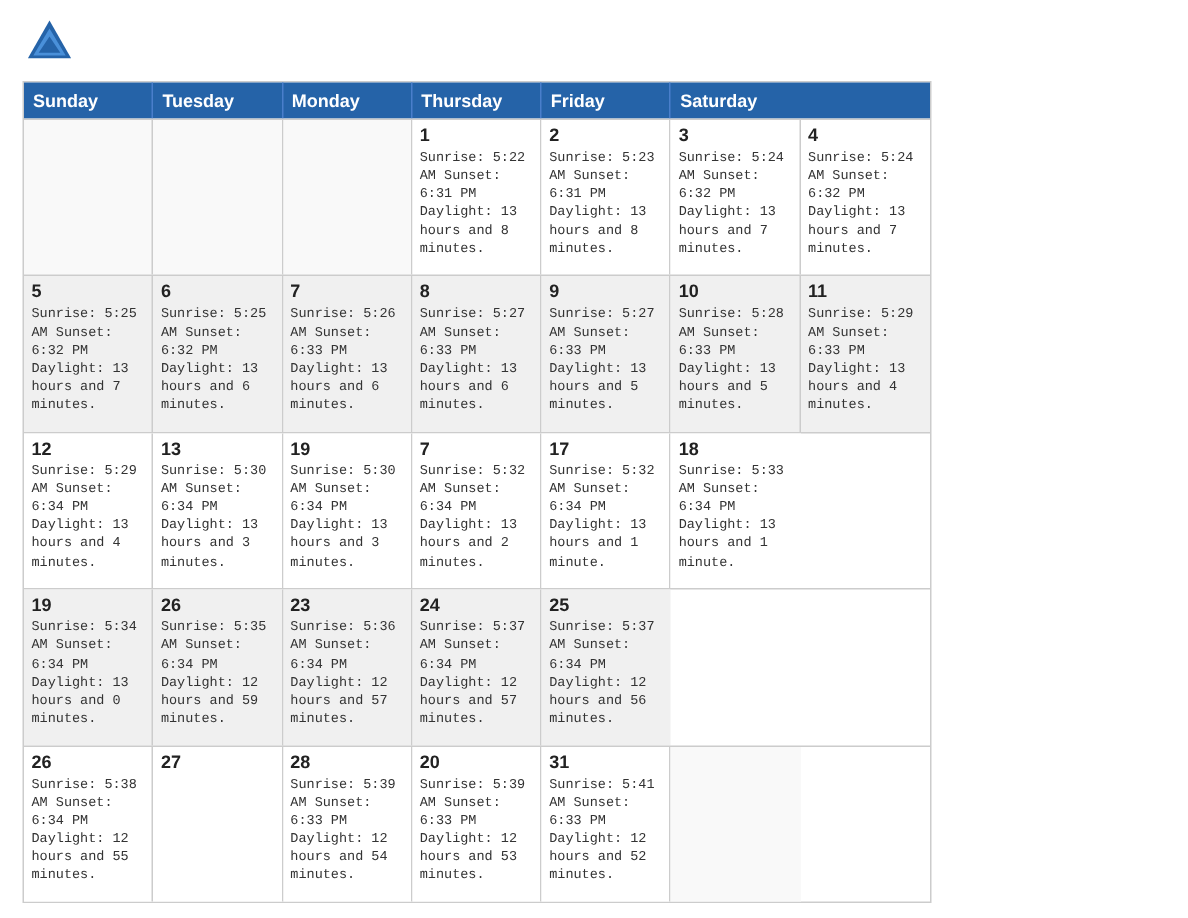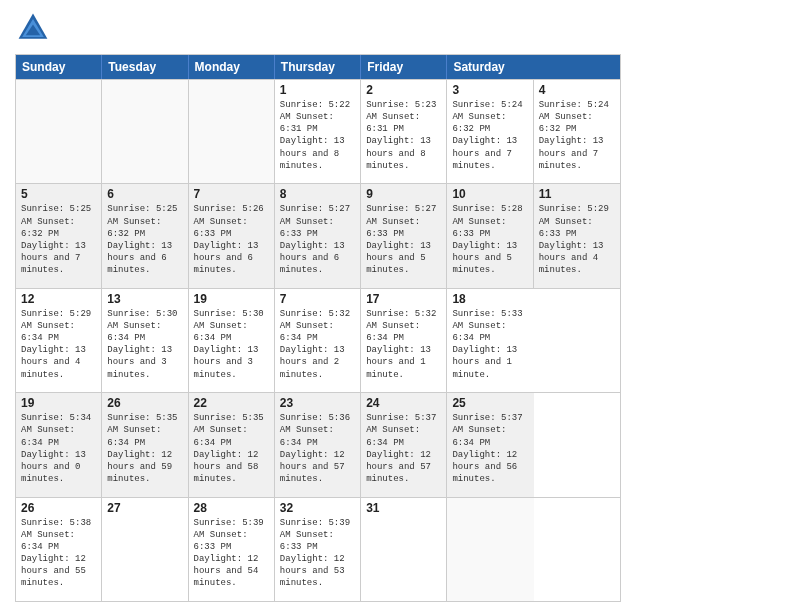--- a/index.html
+++ b/index.html
@@ -279,27 +279,20 @@
 and 0 minutes.</div>
           </div>
           <div class="cal-cell shaded">
             <span class="day-num">26</span>
             <div class="day-info">Sunrise: 5:35 AM
 Sunset: 6:34 PM
 Daylight: 12 hours
 and 59 minutes.</div>
           </div>
           <div class="cal-cell shaded">
-            <span class="day-num">22</span>
-            <div class="day-info">Sunrise: 5:35 AM
-Sunset: 6:34 PM
-Daylight: 12 hours
-and 58 minutes.</div>
-          </div>
-          <div class="cal-cell shaded">
             <span class="day-num">23</span>
             <div class="day-info">Sunrise: 5:36 AM
 Sunset: 6:34 PM
 Daylight: 12 hours
 and 57 minutes.</div>
           </div>
           <div class="cal-cell shaded">
             <span class="day-num">24</span>
             <div class="day-info">Sunrise: 5:37 AM
 Sunset: 6:34 PM
@@ -326,26 +319,30 @@
             <span class="day-num">27</span>
           </div>
           <div class="cal-cell">
             <span class="day-num">28</span>
             <div class="day-info">Sunrise: 5:39 AM
 Sunset: 6:33 PM
 Daylight: 12 hours
 and 54 minutes.</div>
           </div>
           <div class="cal-cell">
-            <span class="day-num">32</span>
+            <span class="day-num">20</span>
             <div class="day-info">Sunrise: 5:39 AM
 Sunset: 6:33 PM
 Daylight: 12 hours
 and 53 minutes.</div>
           </div>
           <div class="cal-cell">
             <span class="day-num">31</span>
+            <div class="day-info">Sunrise: 5:41 AM
+Sunset: 6:33 PM
+Daylight: 12 hours
+and 52 minutes.</div>
           </div>
           <div class="cal-cell empty"></div>
         </div>
       </div>
   </div>
 </div>
 
 </body></html>

